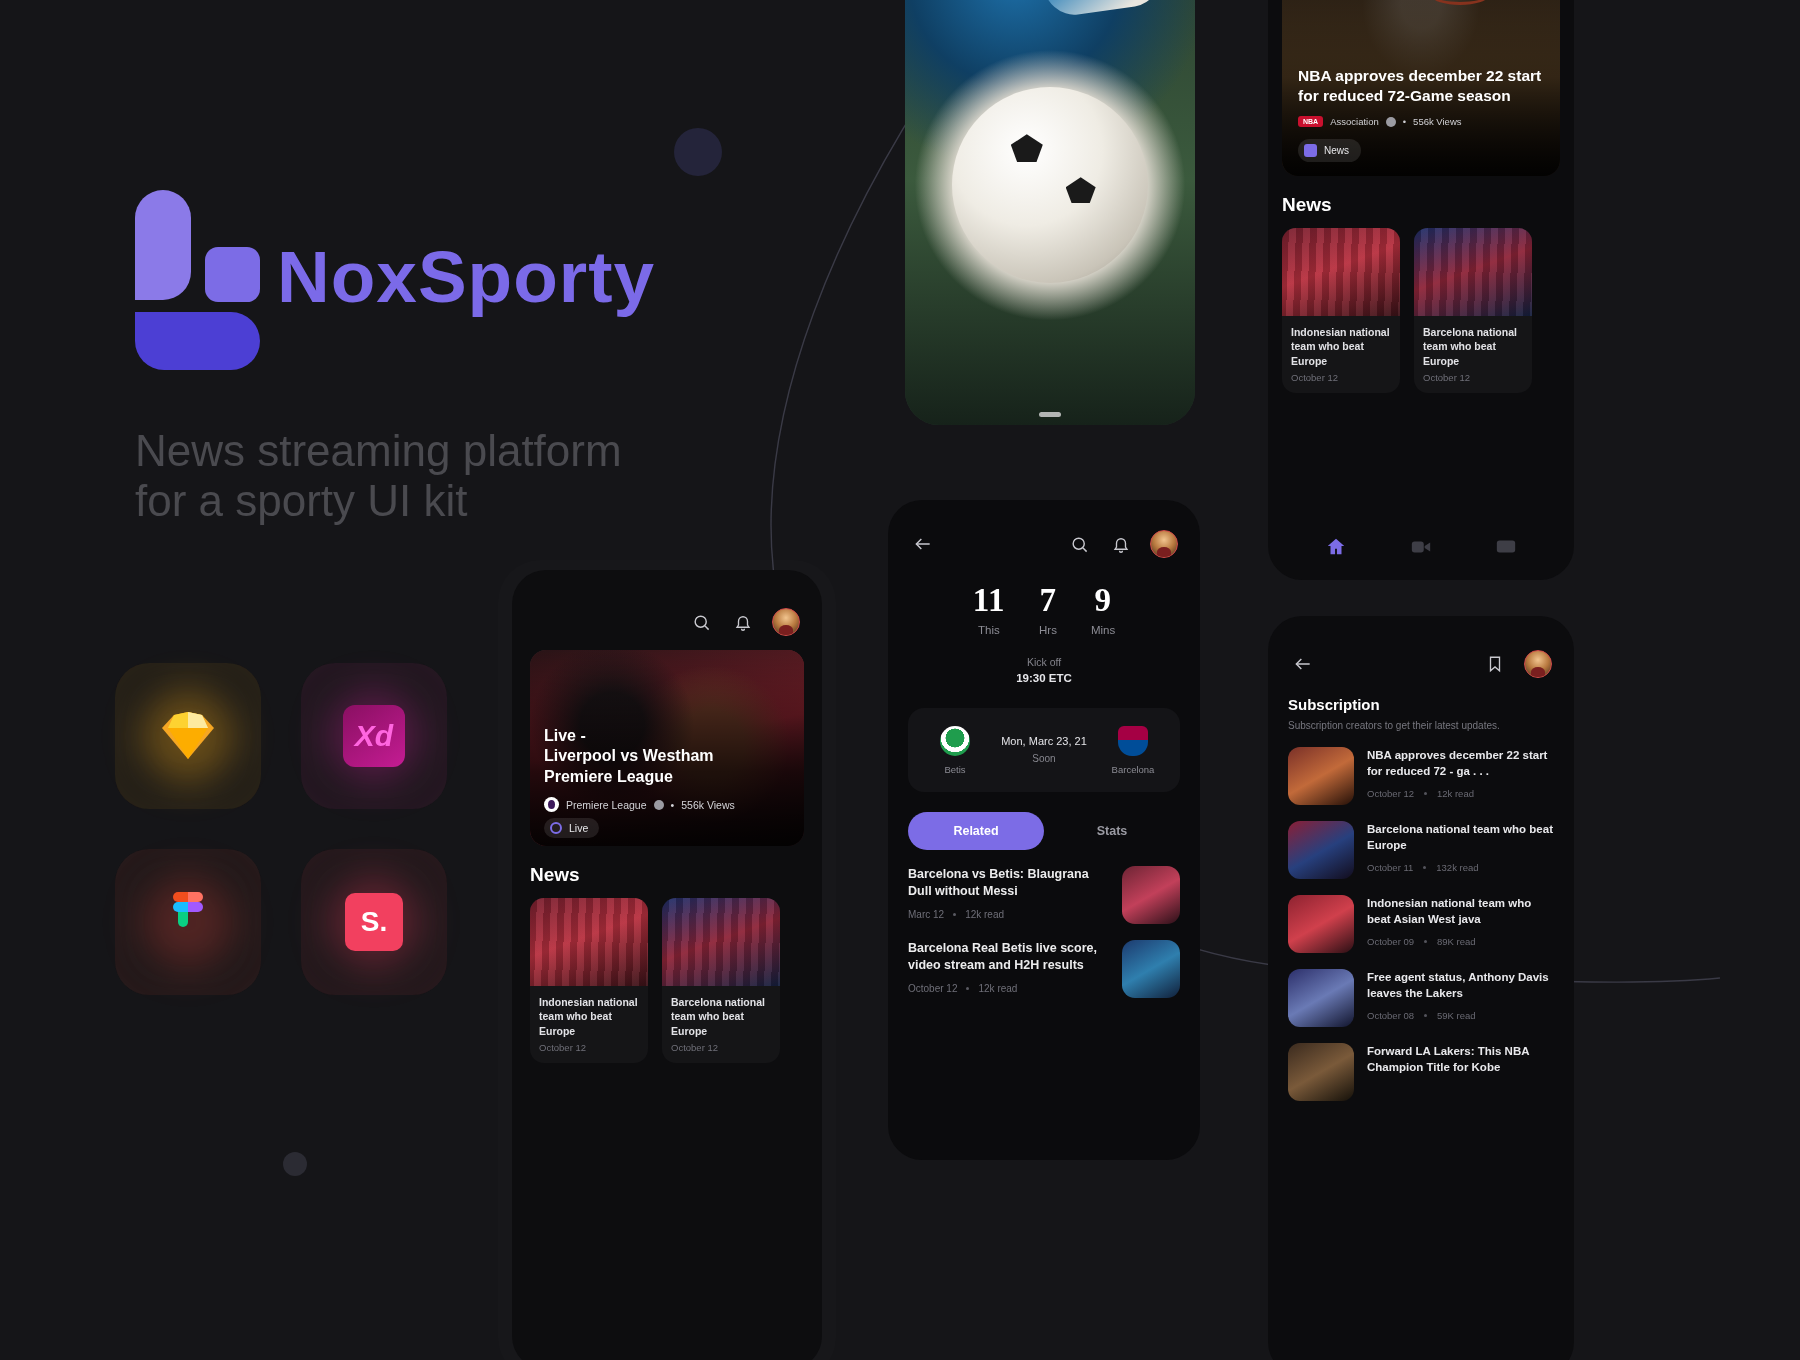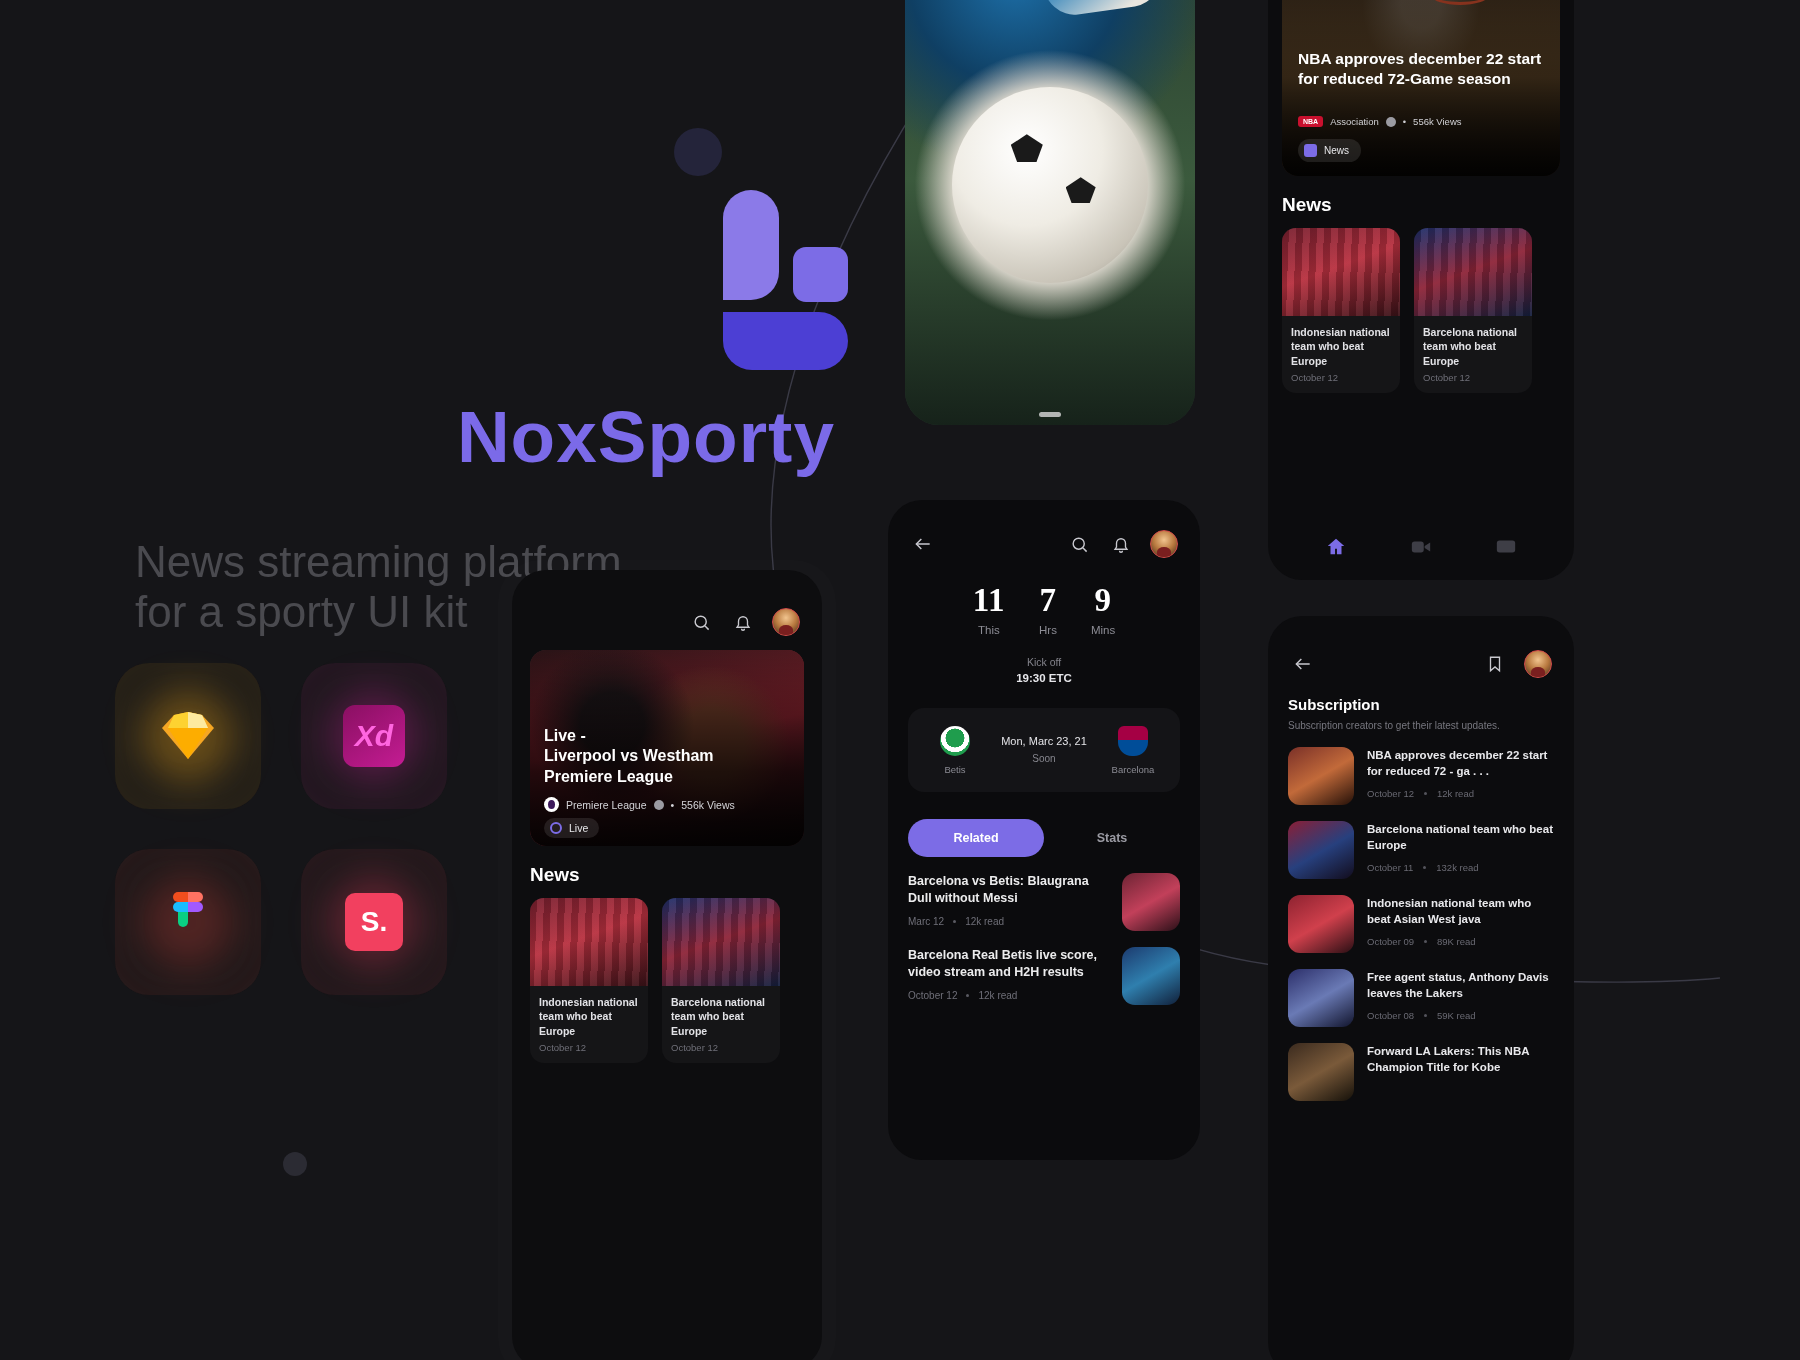--- a/index.html
+++ b/index.html
@@ -15,21 +15,21 @@
   .blob { position:absolute; border-radius:50%; }
   .blob-a { left:674px; top:128px; width:48px; height:48px; background:#24243a; }
   .blob-b { left:283px; top:1152px; width:24px; height:24px; background:#2b2b33; }
   .dot-purple { position:absolute; left:772px; top:595px; width:20px; height:20px; border-radius:50%; background:#6c5ce7; box-shadow:0 0 14px rgba(108,92,231,.7); }
 
   .curve { position:absolute; left:700px; top:0px; width:560px; height:640px; pointer-events:none; }
   .curve2 { position:absolute; left:900px; top:430px; width:820px; height:720px; pointer-events:none; }
 
   
   .hero { position:absolute; left:135px; top:190px; width:700px; }
-  .brandrow { display:flex; align-items:flex-end; gap:38px;flex-direction:column; }
+  .brandrow { display:flex; align-items:center; gap:30px; }
   .logo { width:112px; height:172px; position:relative; flex:none; }
   .logo .l1 { position:absolute; left:0; top:0; width:56px; height:110px; background:#8b7ae8; border-radius:28px 28px 28px 0; }
   .logo .l2 { position:absolute; left:70px; top:57px; width:55px; height:55px; background:#7c6ce6; border-radius:13px; }
   .logo .l3 { position:absolute; left:0; top:122px; width:125px; height:58px; background:#4c3fd4; border-radius:0 30px 30px 30px; }
   .brandname { font-size:73px; font-weight:700; color:#7b6ae8; letter-spacing:1px; line-height:1; }
   .tagline { margin-top:64px; font-size:44px; line-height:1.13; color:#4a4a4f; font-weight:400; }
 
   
   .tiles { position:absolute; left:115px; top:663px; display:grid; grid-template-columns:186px 186px; grid-template-rows:186px 186px; }
   .tile { width:146px; height:146px; border-radius:34px; background:#181819;
@@ -139,21 +139,21 @@
                display:flex; align-items:center; justify-content:space-between; padding:0 16px; }
   .team { text-align:center; width:62px; }
   .crest { width:30px; height:30px; margin:0 auto; border-radius:50%;
            background:radial-gradient(circle at 50% 40%, #1f9d4d 0 40%, #ffffff 41% 60%, #1f9d4d 61%); }
   .crest.fcb { background:linear-gradient(180deg,#a50044 0 48%, #004d98 48% 100%); border-radius:6px 6px 14px 14px; }
   .tname { margin-top:8px; font-size:9.5px; color:#8b8b93; }
   .mdate { text-align:center; font-size:11px; color:#e4e4e8; line-height:1.6; }
   .mdate span { display:block; color:#86868e; font-size:10px; }
   .tabs { margin:20px 20px 0; display:flex; gap:0; }
   .tab { flex:1; height:38px; border-radius:19px; display:flex; align-items:center; justify-content:center;
-         font-size:12.5px; font-weight:600; color:#9a9aa2;margin-top:7px; }
+         font-size:12.5px; font-weight:600; color:#9a9aa2; }
   .tab.on { background:#7c6ce6; color:#fff; }
   .rel { margin:16px 20px 0; display:flex; align-items:flex-start; gap:12px; }
   .rel-txt { flex:1; }
   .rel-title { font-size:12.5px; font-weight:700; color:#ececed; line-height:1.38; }
   .rel-meta { margin-top:8px; font-size:10px; color:#6f6f78; display:flex; align-items:center; gap:9px; }
   .rel-meta i { width:3px; height:3px; border-radius:50%; background:#5a5a62; display:inline-block; font-style:normal; }
   .rel-thumb { width:58px; height:58px; border-radius:13px; flex:none;
                background:linear-gradient(150deg,#6d2434,#c2405a 50%,#2a1018); }
   .rel-thumb.t2 { background:linear-gradient(150deg,#1c3a6e,#2f7fae 50%,#11203a); }
 
@@ -161,21 +161,21 @@
   .hero-news { margin:16px 14px 0; height:220px; border-radius:16px; overflow:hidden; position:relative;
                background:linear-gradient(175deg,#3c2a20 0%, #6a4a2e 42%, #15100c 100%); }
   .hero-news .court { position:absolute; inset:0;
       background:
         radial-gradient(ellipse at 50% 22%, rgba(255,255,255,.18) 0 10%, rgba(255,255,255,0) 30%),
         linear-gradient(180deg,#2b2118 0%, #7b5a33 55%, #120d09 100%); }
   .hoop { position:absolute; left:54%; top:14%; width:56px; height:18px; border:3px solid #d8502f; border-radius:50%; }
   .hero-news .sh { position:absolute; inset:0; background:linear-gradient(180deg,rgba(0,0,0,.25),rgba(0,0,0,.86)); }
   .hn-body { position:absolute; left:16px; right:14px; bottom:14px; }
   .hn-title { font-size:15.5px; font-weight:700; color:#fff; line-height:1.33; }
-  .hn-meta { margin-top:26px; display:flex; align-items:center; gap:7px; font-size:9.5px; color:#d0d0d4; }
+  .hn-meta { margin-top:9px; display:flex; align-items:center; gap:7px; font-size:9.5px; color:#d0d0d4; }
   .nbabadge { padding:2px 5px; border-radius:3px; background:#c8102e; color:#fff; font-size:7px; font-weight:700; }
   .newspill { margin-top:12px; display:inline-flex; align-items:center; gap:7px; padding:5px 12px 5px 6px;
               border-radius:13px; background:rgba(255,255,255,.1); }
   .newspill .sq { width:13px; height:13px; border-radius:3px; background:#7c6ce6; }
   .newspill span { font-size:10px; color:#e7e7ea; }
 
   .tabbar { position:absolute; left:0; right:0; bottom:22px; display:flex; justify-content:space-around; padding:0 26px; }
   .tb { width:22px; height:22px; color:#3e3e46; }
   .tb.on { color:#7c6ce6; }
 

